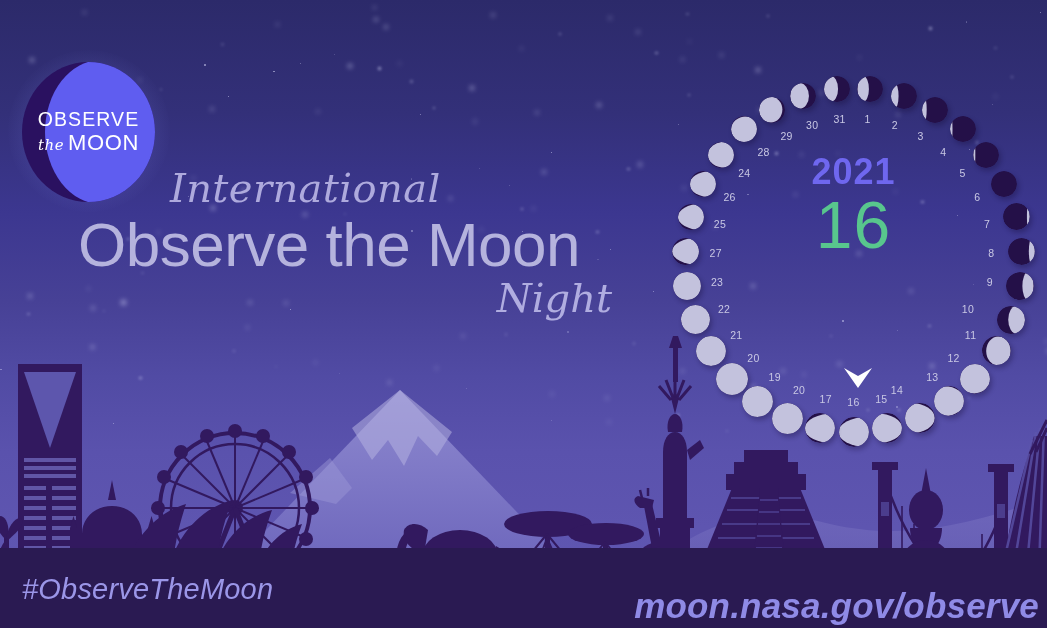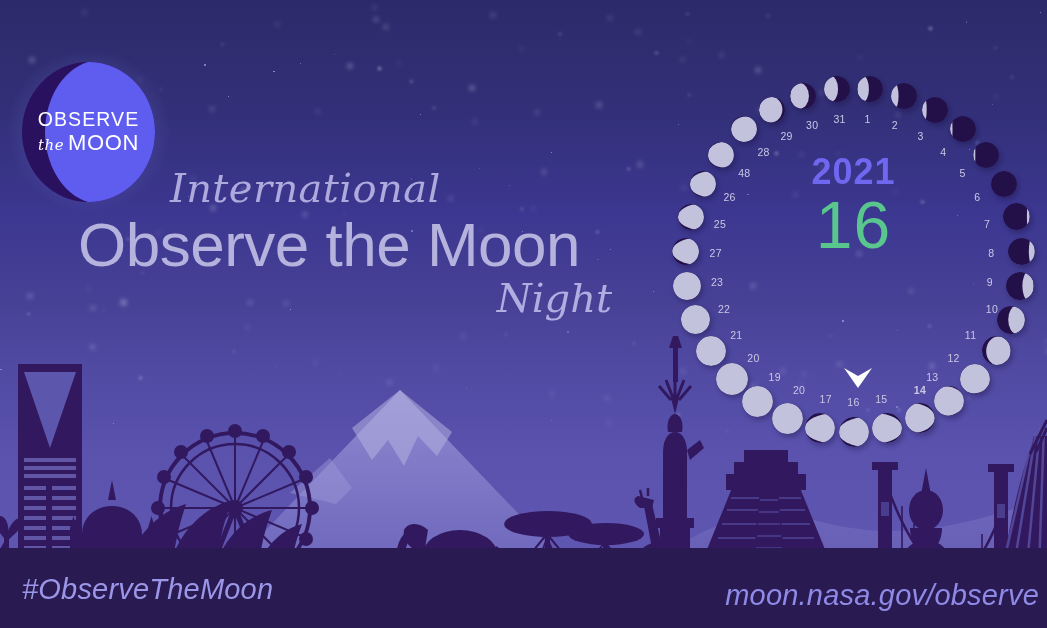--- a/index.html
+++ b/index.html
@@ -90,22 +90,22 @@
   
   #skyline{position:absolute;left:0;bottom:0;width:1047px;height:300px;}
   #bottombar{position:absolute;left:0;bottom:0;width:1047px;height:80px;background:#2a1a52;}
 
   
   #hashtag{
     position:absolute;left:22px;bottom:22px;color:#9b96e8;
     font-size:29px;font-style:italic;font-weight:300;letter-spacing:.2px;
   }
   #url{
-    position:absolute;right:8px;bottom:16px;color:#8f8ae6;
-    font-size:29px;font-style:italic;font-weight:400;letter-spacing:.2px;
+    position:absolute;right:8px;bottom:2px;color:#8f8ae6;
+    font-size:35px;font-style:italic;font-weight:700;letter-spacing:.2px;
   }
 </style>
 </head>
 <body>
 
 <div id="poster">
 
   <div class="stars" id="stars">
       <div class="star soft" style="left: 410.39px; top: 80.1427px; width: 2.52662px; height: 2.52662px; opacity: 0.37;"></div>
       <div class="star big" style="left: 637.823px; top: 162.391px; width: 4.14546px; height: 4.14546px; opacity: 0.48;"></div>
@@ -287,41 +287,41 @@
       <div class="daynum" style="left: 193.5px; top: 342px;">16</div>
       <div class="phase" style="width: 30px; height: 30px; left: 212.318px; top: 353.479px;">
         <div class="dark"></div>
         <div class="light" style="width: 30px; right: 0px; border-radius: 50%; clip-path: ellipse(25.8px 15px at 4.2px 50%); background: rgb(195, 194, 221);"></div>
       </div>
       <div class="daynum" style="left: 221.279px; top: 339.093px;">15</div>
       <div class="phase" style="width: 30px; height: 30px; left: 244.752px; top: 343.061px;">
         <div class="dark"></div>
         <div class="light" style="width: 30px; right: 0px; border-radius: 50%; clip-path: ellipse(23.4px 15px at 6.6px 50%); background: rgb(195, 194, 221);"></div>
       </div>
-      <div class="daynum" style="left: 260px; top: 330.492px; font-weight: bold;">14</div>
+      <div class="daynum" style="left: 237px; top: 330.492px;">14</div>
       <div class="phase" style="width: 30px; height: 30px; left: 274.473px; top: 326.171px;">
         <div class="dark"></div>
         <div class="light" style="width: 30px; right: 0px; border-radius: 50%; clip-path: ellipse(19.8px 15px at 10.2px 50%); background: rgb(195, 194, 221);"></div>
       </div>
       <div class="daynum" style="left: 272.335px; top: 316.548px;">13</div>
       <div class="phase" style="width: 30px; height: 30px; left: 300.265px; top: 303.502px;">
         <div class="dark"></div>
         <div class="light" style="width: 30px; right: 0px; border-radius: 50%; clip-path: ellipse(16.2px 15px at 13.8px 50%); background: rgb(195, 194, 221);"></div>
       </div>
       <div class="daynum" style="left: 293.521px; top: 297.833px;">12</div>
       <div class="phase" style="width: 29px; height: 29px; left: 321.572px; top: 276.482px;">
         <div class="dark"></div>
         <div class="light" style="width: 29px; right: 0px; border-radius: 50%; clip-path: ellipse(12.18px 14.5px at 16.82px 50%); background: rgb(195, 194, 221);"></div>
       </div>
       <div class="daynum" style="left: 310.613px; top: 275.113px;">11</div>
       <div class="phase" style="width: 28px; height: 28px; left: 337.042px; top: 245.737px;">
         <div class="dark"></div>
         <div class="light" style="width: 28px; right: 0px; border-radius: 50%; clip-path: ellipse(8.4px 14px at 19.6px 50%); background: rgb(195, 194, 221);"></div>
       </div>
-      <div class="daynum" style="left: 332px; top: 249.317px;">10</div>
+      <div class="daynum" style="left: 308px; top: 249.317px;">10</div>
       <div class="phase" style="width: 28px; height: 28px; left: 345.563px; top: 212.046px;">
         <div class="dark"></div>
         <div class="light" style="width: 28px; right: 0px; border-radius: 50%; clip-path: ellipse(5.6px 14px at 22.4px 50%); background: rgb(195, 194, 221);"></div>
       </div>
       <div class="daynum" style="left: 329.909px; top: 221.503px;">9</div>
       <div class="phase" style="width: 27px; height: 27px; left: 347.784px; top: 177.788px;">
         <div class="dark"></div>
         <div class="light" style="width: 27px; right: 0px; border-radius: 50%; clip-path: ellipse(2.97px 13.5px at 24.03px 50%); background: rgb(195, 194, 221);"></div>
       </div>
       <div class="daynum" style="left: 331.323px; top: 192.808px;">8</div>
@@ -376,21 +376,21 @@
       <div class="daynum" style="left: 126.528px; top: 75.8428px;">29</div>
       <div class="phase" style="width: 26px; height: 26px; left: 71.0694px; top: 56.4936px;">
         <div class="dark"></div>
         <div class="light" style="width: 26px; left: 0px; border-radius: 50%; clip-path: ellipse(14.82px 13px at 14.82px 50%);"></div>
       </div>
       <div class="daynum" style="left: 103.611px; top: 92.2563px;">28</div>
       <div class="phase" style="width: 26px; height: 26px; left: 47.6497px; top: 81.7178px;">
         <div class="dark"></div>
         <div class="light" style="width: 26px; left: 0px; border-radius: 50%; clip-path: ellipse(17.68px 13px at 17.68px 50%);"></div>
       </div>
-      <div class="daynum" style="left: 84.3729px; top: 113.081px;">48</div>
+      <div class="daynum" style="left: 84.3729px; top: 113.081px;">24</div>
       <div class="phase" style="width: 26px; height: 26px; left: 29.6688px; top: 111.252px;">
         <div class="dark"></div>
         <div class="light" style="width: 26px; left: 0px; border-radius: 50%; clip-path: ellipse(20.8px 13px at 20.8px 50%);"></div>
       </div>
       <div class="daynum" style="left: 69.603px; top: 137.464px;">26</div>
       <div class="phase" style="width: 26px; height: 26px; left: 17.863px; top: 143.888px;">
         <div class="dark"></div>
         <div class="light" style="width: 26px; left: 0px; border-radius: 50%; clip-path: ellipse(22.88px 13px at 22.88px 50%);"></div>
       </div>
       <div class="daynum" style="left: 59.9054px; top: 164.407px;">25</div>

